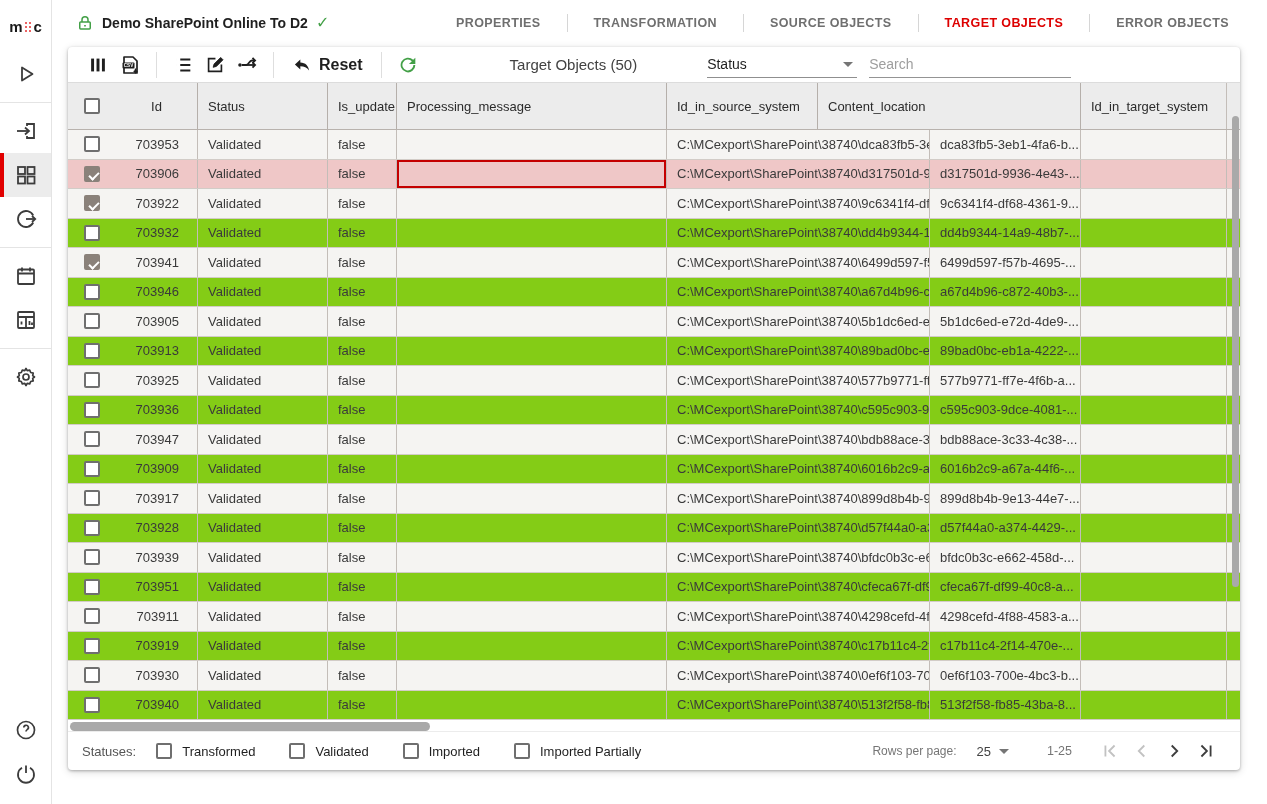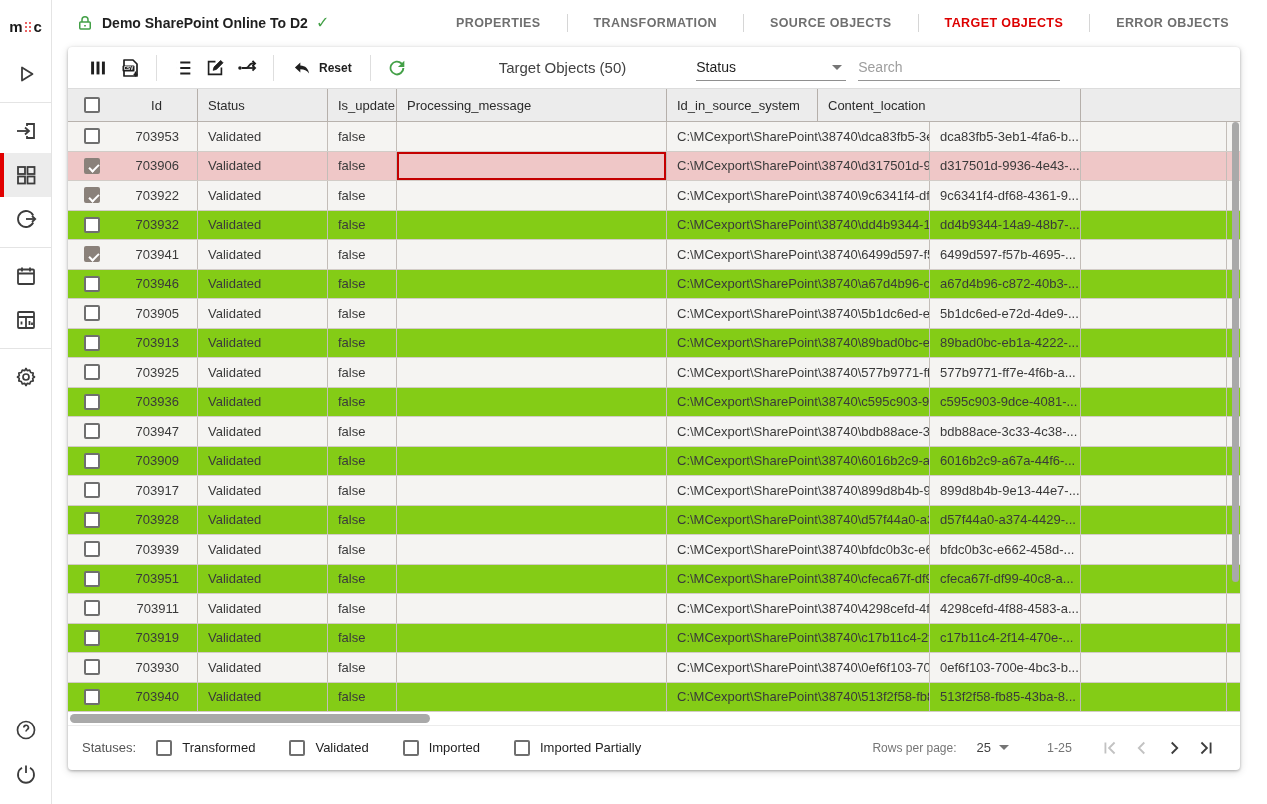--- a/index.html
+++ b/index.html
@@ -47,35 +47,35 @@
 
   
   .card{position:absolute;left:68px;top:47px;width:1172px;height:723px;background:#fff;
     border-radius:4px;box-shadow:0 1px 3px rgba(0,0,0,.28),0 2px 8px rgba(0,0,0,.14);
     display:flex;flex-direction:column;}
 
   
   .toolbar{height:42px;display:flex;align-items:center;padding:0 14px 0 14px;}
   .tbtn{width:32px;height:32px;display:flex;align-items:center;justify-content:center;cursor:pointer;border-radius:3px;}
   .tdiv{width:1px;height:26px;background:#dedede;margin:0 10px;}
-  .tbtn-label{display:flex;align-items:center;gap:7px;cursor:pointer;font-size:12px;font-weight:600;color:#1f1f1f;
+  .tbtn-label{display:flex;align-items:center;gap:7px;cursor:pointer;font-size:16px;font-weight:600;color:#1f1f1f;
     padding:0 8px;height:32px;}
   .tb-title{font-size:15px;color:#424242;white-space:nowrap;margin-left:86px;}
   .status-select{margin-left:70px;width:150px;border-bottom:1px solid #8f8f8f;height:26px;
     display:flex;align-items:center;justify-content:space-between;cursor:pointer;font-size:14px;color:#1f1f1f;}
   .sel-arrow{width:0;height:0;border-left:5px solid transparent;border-right:5px solid transparent;
     border-top:5px solid #757575;margin-right:4px;}
   .search-box{margin-left:12px;flex:1;max-width:202px;}
   .search-box input{width:100%;border:none;outline:none;border-bottom:1px solid #949494;
     height:26px;font-size:14px;font-family:inherit;color:#1f1f1f;background:transparent;}
   .search-box input::placeholder{color:#9e9e9e;}
 
   
   .tablewrap{position:relative;flex:0 0 auto;}
-  .thead{display:flex;height:34px;background:#ececec;border-top:1px solid #dcdcdc;
+  .thead{display:flex;height:48px;background:#ececec;border-top:1px solid #dcdcdc;
     border-bottom:1px solid #b8b2ad;font-size:13px;color:#2b2b2b;}
   .th{display:flex;align-items:center;padding-left:10px;border-right:1px solid #b5afaa;
     white-space:nowrap;overflow:hidden;}
   .th.first{justify-content:center;padding-left:0;border-right:none;}
   .th.idcol{justify-content:center;padding-left:0;}
   .rows{position:relative;}
   .row{display:flex;height:29.5px;border-bottom:1px solid var(--row-border);background:#84cc16;cursor:pointer;}
   .row.shaded{background:var(--shade);}
   .row.selected{background:var(--sel-bg);}
   .cell{display:flex;align-items:center;padding-left:10px;font-size:13px;color:var(--cell-ink);
@@ -321,20 +321,21 @@
     <div class="thead">
       <div class="th first c0">
           <span class="cb"></span>
         </div>
       <div class="th idcol c1">Id</div>
       <div class="th c2">Status</div>
       <div class="th c3">Is_update</div>
       <div class="th c4">Processing_message</div>
       <div class="th c6">Id_in_source_system</div>
       <div class="th c5">Content_location</div>
+      <div class="th c7">Id_in_target_system</div>
     </div>
     <div class="rows">
         <div class="row shaded">
           <div class="cell first c0">
             <span class="cb"></span>
           </div>
           <div class="cell c1 idcell">703953</div>
           <div class="cell c2">Validated</div>
           <div class="cell c3">false</div>
           <div class="cell c4"></div>

